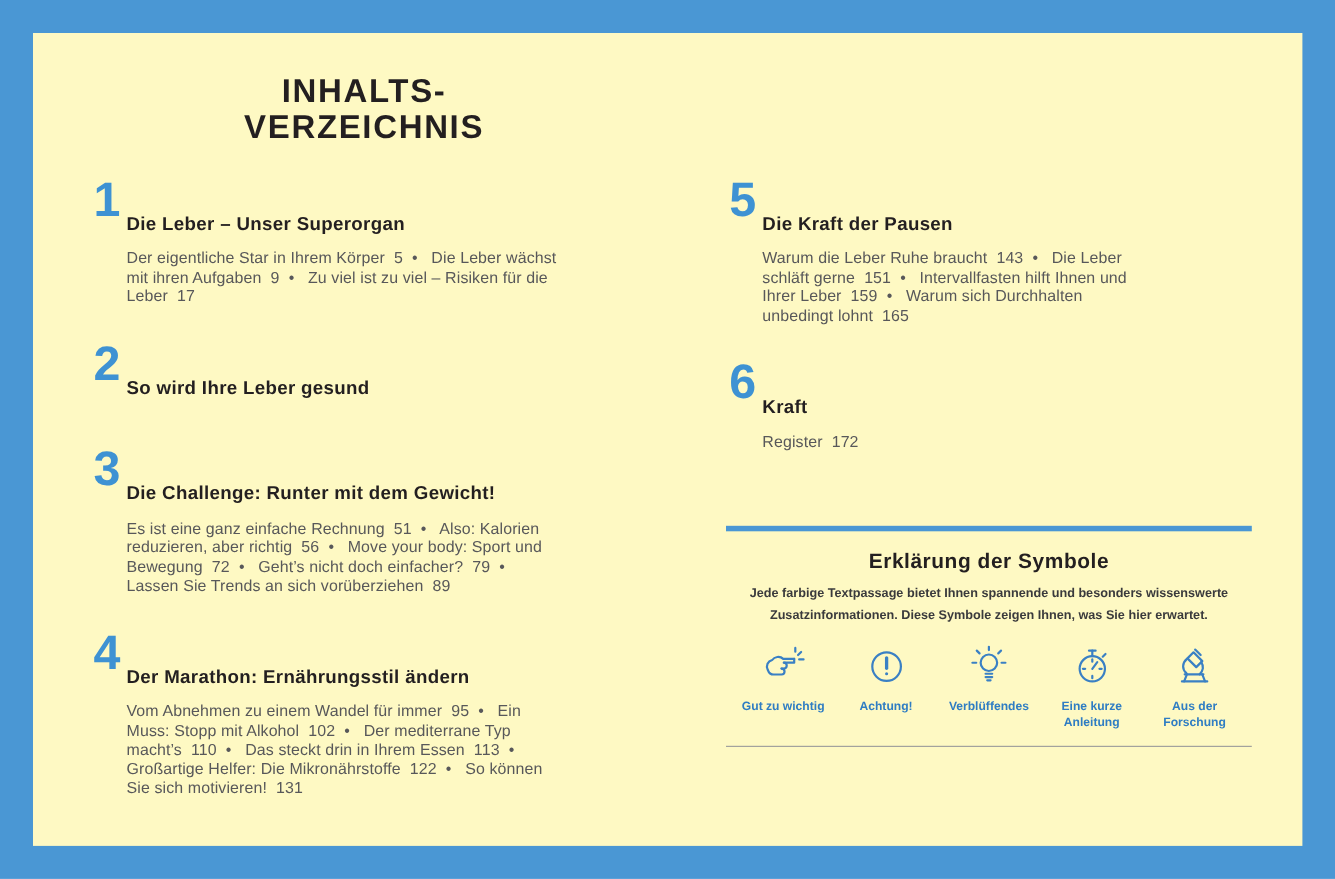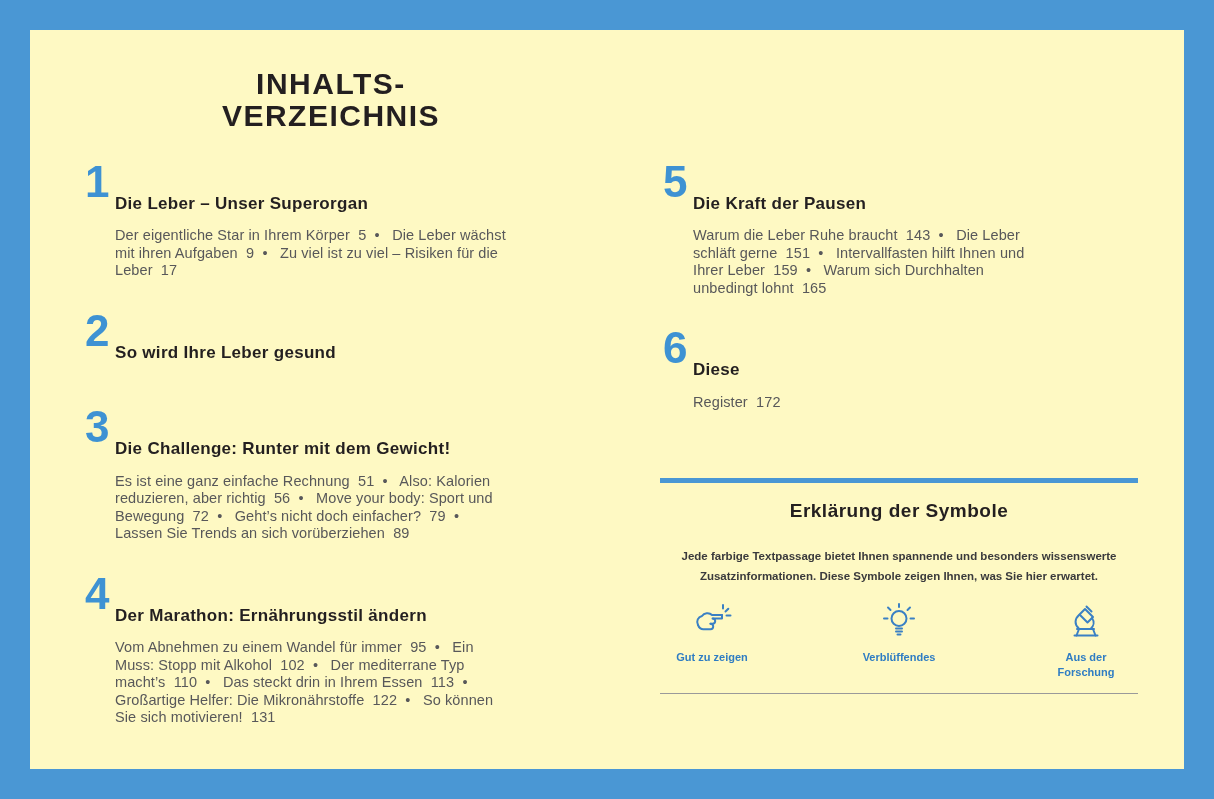--- a/index.html
+++ b/index.html
@@ -37,21 +37,21 @@
 
   .symbols {
     position:absolute; left:630px; top:448px; width:478px; text-align:center;
   }
   .symbols-rule-top { height:5px; background:#4a97d4; }
   .symbols-heading {
     margin-top:17px; color:#231f20; font-weight:800;
     font-size:19px; letter-spacing:0.5px;
   }
   .symbols-desc {
-    margin:24px auto 0; max-width:440px; color:#3a3a3c;
+    margin:8px auto 0; max-width:440px; color:#3a3a3c;
     font-size:11.5px; line-height:1.75; font-weight:600; font-stretch:condensed;
   }
   .symbols-row {
     margin-top:16px; display:flex; justify-content:space-between; align-items:flex-start;
     padding:0 8px;
   }
   .symbol-item { width:88px; display:flex; flex-direction:column; align-items:center; }
   .symbol-item svg { width:40px; height:40px; stroke:#3a80c4; stroke-width:2;
     fill:none; stroke-linecap:round; stroke-linejoin:round; }
   .symbol-label {
@@ -111,21 +111,21 @@
         <div class="chapter-number">5</div>
         <div class="chapter-body">
           <div class="chapter-title">Die Kraft der Pausen</div>
           <div class="chapter-topics">Warum die Leber Ruhe braucht&nbsp;&nbsp;143 &nbsp;•&nbsp;&nbsp; Die Leber schläft gerne&nbsp;&nbsp;151 &nbsp;•&nbsp;&nbsp; Intervallfasten hilft Ihnen und Ihrer Leber&nbsp;&nbsp;159 &nbsp;•&nbsp;&nbsp; Warum sich Durchhalten unbedingt lohnt&nbsp;&nbsp;165</div>
         </div>
       </div>
 
       <div class="chapter">
         <div class="chapter-number">6</div>
         <div class="chapter-body">
-          <div class="chapter-title">Diese</div>
+          <div class="chapter-title">Kraft</div>
           <div class="chapter-topics">Register&nbsp;&nbsp;172</div>
         </div>
       </div>
 
     </div>
 
     <div class="symbols">
       <div class="symbols-rule-top"></div>
       <div class="symbols-heading">Erklärung der Symbole</div>
       <div class="symbols-desc">Jede farbige Textpassage bietet Ihnen spannende und besonders wissenswerte Zusatzinformationen. Diese Symbole zeigen Ihnen, was Sie hier erwartet.</div>
@@ -137,41 +137,67 @@
             <svg viewBox="0 0 40 40">
               <path d="M30 13 h-10 c-3 -3 -8 -2 -10 1 c-4 1 -6 5 -4 9"></path>
               <path d="M30 13 v3.4 h-9"></path>
               <path d="M20.5 16.4 a2.7 2.7 0 0 1 0 5.4 h-2"></path>
               <path d="M18.5 21.8 a2.7 2.7 0 0 1 0 5.4 h-7 a5.5 5.5 0 0 1 -5.3 -3.8"></path>
               <path d="M33.5 9.5 l2.8 -2.8"></path>
               <path d="M34.5 13.5 h4"></path>
               <path d="M31 6.5 v-3.5"></path>
             </svg>
           </span>
-          <div class="symbol-label">Gut zu zeigen</div>
-        </div>
-
+          <div class="symbol-label">Gut zu wichtig</div>
+        </div>
+
+        <div class="symbol-item">
+          <span>
+            <svg viewBox="0 0 40 40">
+              <circle cx="20" cy="20" r="13"></circle>
+              <path d="M20 12 v9.5" style="stroke-width:3"></path>
+              <circle cx="20" cy="26.5" r="1.4" style="fill:#3a80c4; stroke:none"></circle>
+            </svg>
+          </span>
+          <div class="symbol-label">Achtung!</div>
+        </div>
 
         <div class="symbol-item">
           <span>
             <svg viewBox="0 0 40 40">
               <circle cx="20" cy="16.5" r="7.5"></circle>
               <path d="M17 26.5 h6"></path>
               <path d="M17 29.5 h6"></path>
               <path d="M18.5 32.5 h3"></path>
               <path d="M20 5 v-3"></path>
               <path d="M28.5 8 l2.5 -2.5"></path>
               <path d="M31.5 16.5 h3.5"></path>
               <path d="M11.5 8 l-2.5 -2.5"></path>
               <path d="M8.5 16.5 h-3.5"></path>
             </svg>
           </span>
           <div class="symbol-label">Verblüffendes</div>
         </div>
 
+        <div class="symbol-item">
+          <span>
+            <svg viewBox="0 0 40 40">
+              <circle cx="20" cy="22" r="11.5"></circle>
+              <path d="M17 5.5 h6"></path>
+              <path d="M20 5.5 v5"></path>
+              <path d="M29.5 11 l2.5 -2.5"></path>
+              <path d="M20 22 l4.5 -6"></path>
+              <path d="M20 13.5 v2"></path>
+              <path d="M28.5 22 h-2"></path>
+              <path d="M20 30.5 v-2"></path>
+              <path d="M11.5 22 h2"></path>
+            </svg>
+          </span>
+          <div class="symbol-label">Eine kurze Anleitung</div>
+        </div>
 
         <div class="symbol-item">
           <span>
             <svg viewBox="0 0 40 40">
               <path d="M20.5 4.5 l5 5"></path>
               <path d="M19 7 l8 8 -5.5 5.5 -8 -8 z"></path>
               <path d="M13 13 c-4.5 4 -4.5 9.5 -0.5 13"></path>
               <path d="M26 16 c2.5 3.5 2 8 -1.5 11"></path>
               <path d="M11 27 h17"></path>
               <path d="M8.5 33.5 h23"></path>

